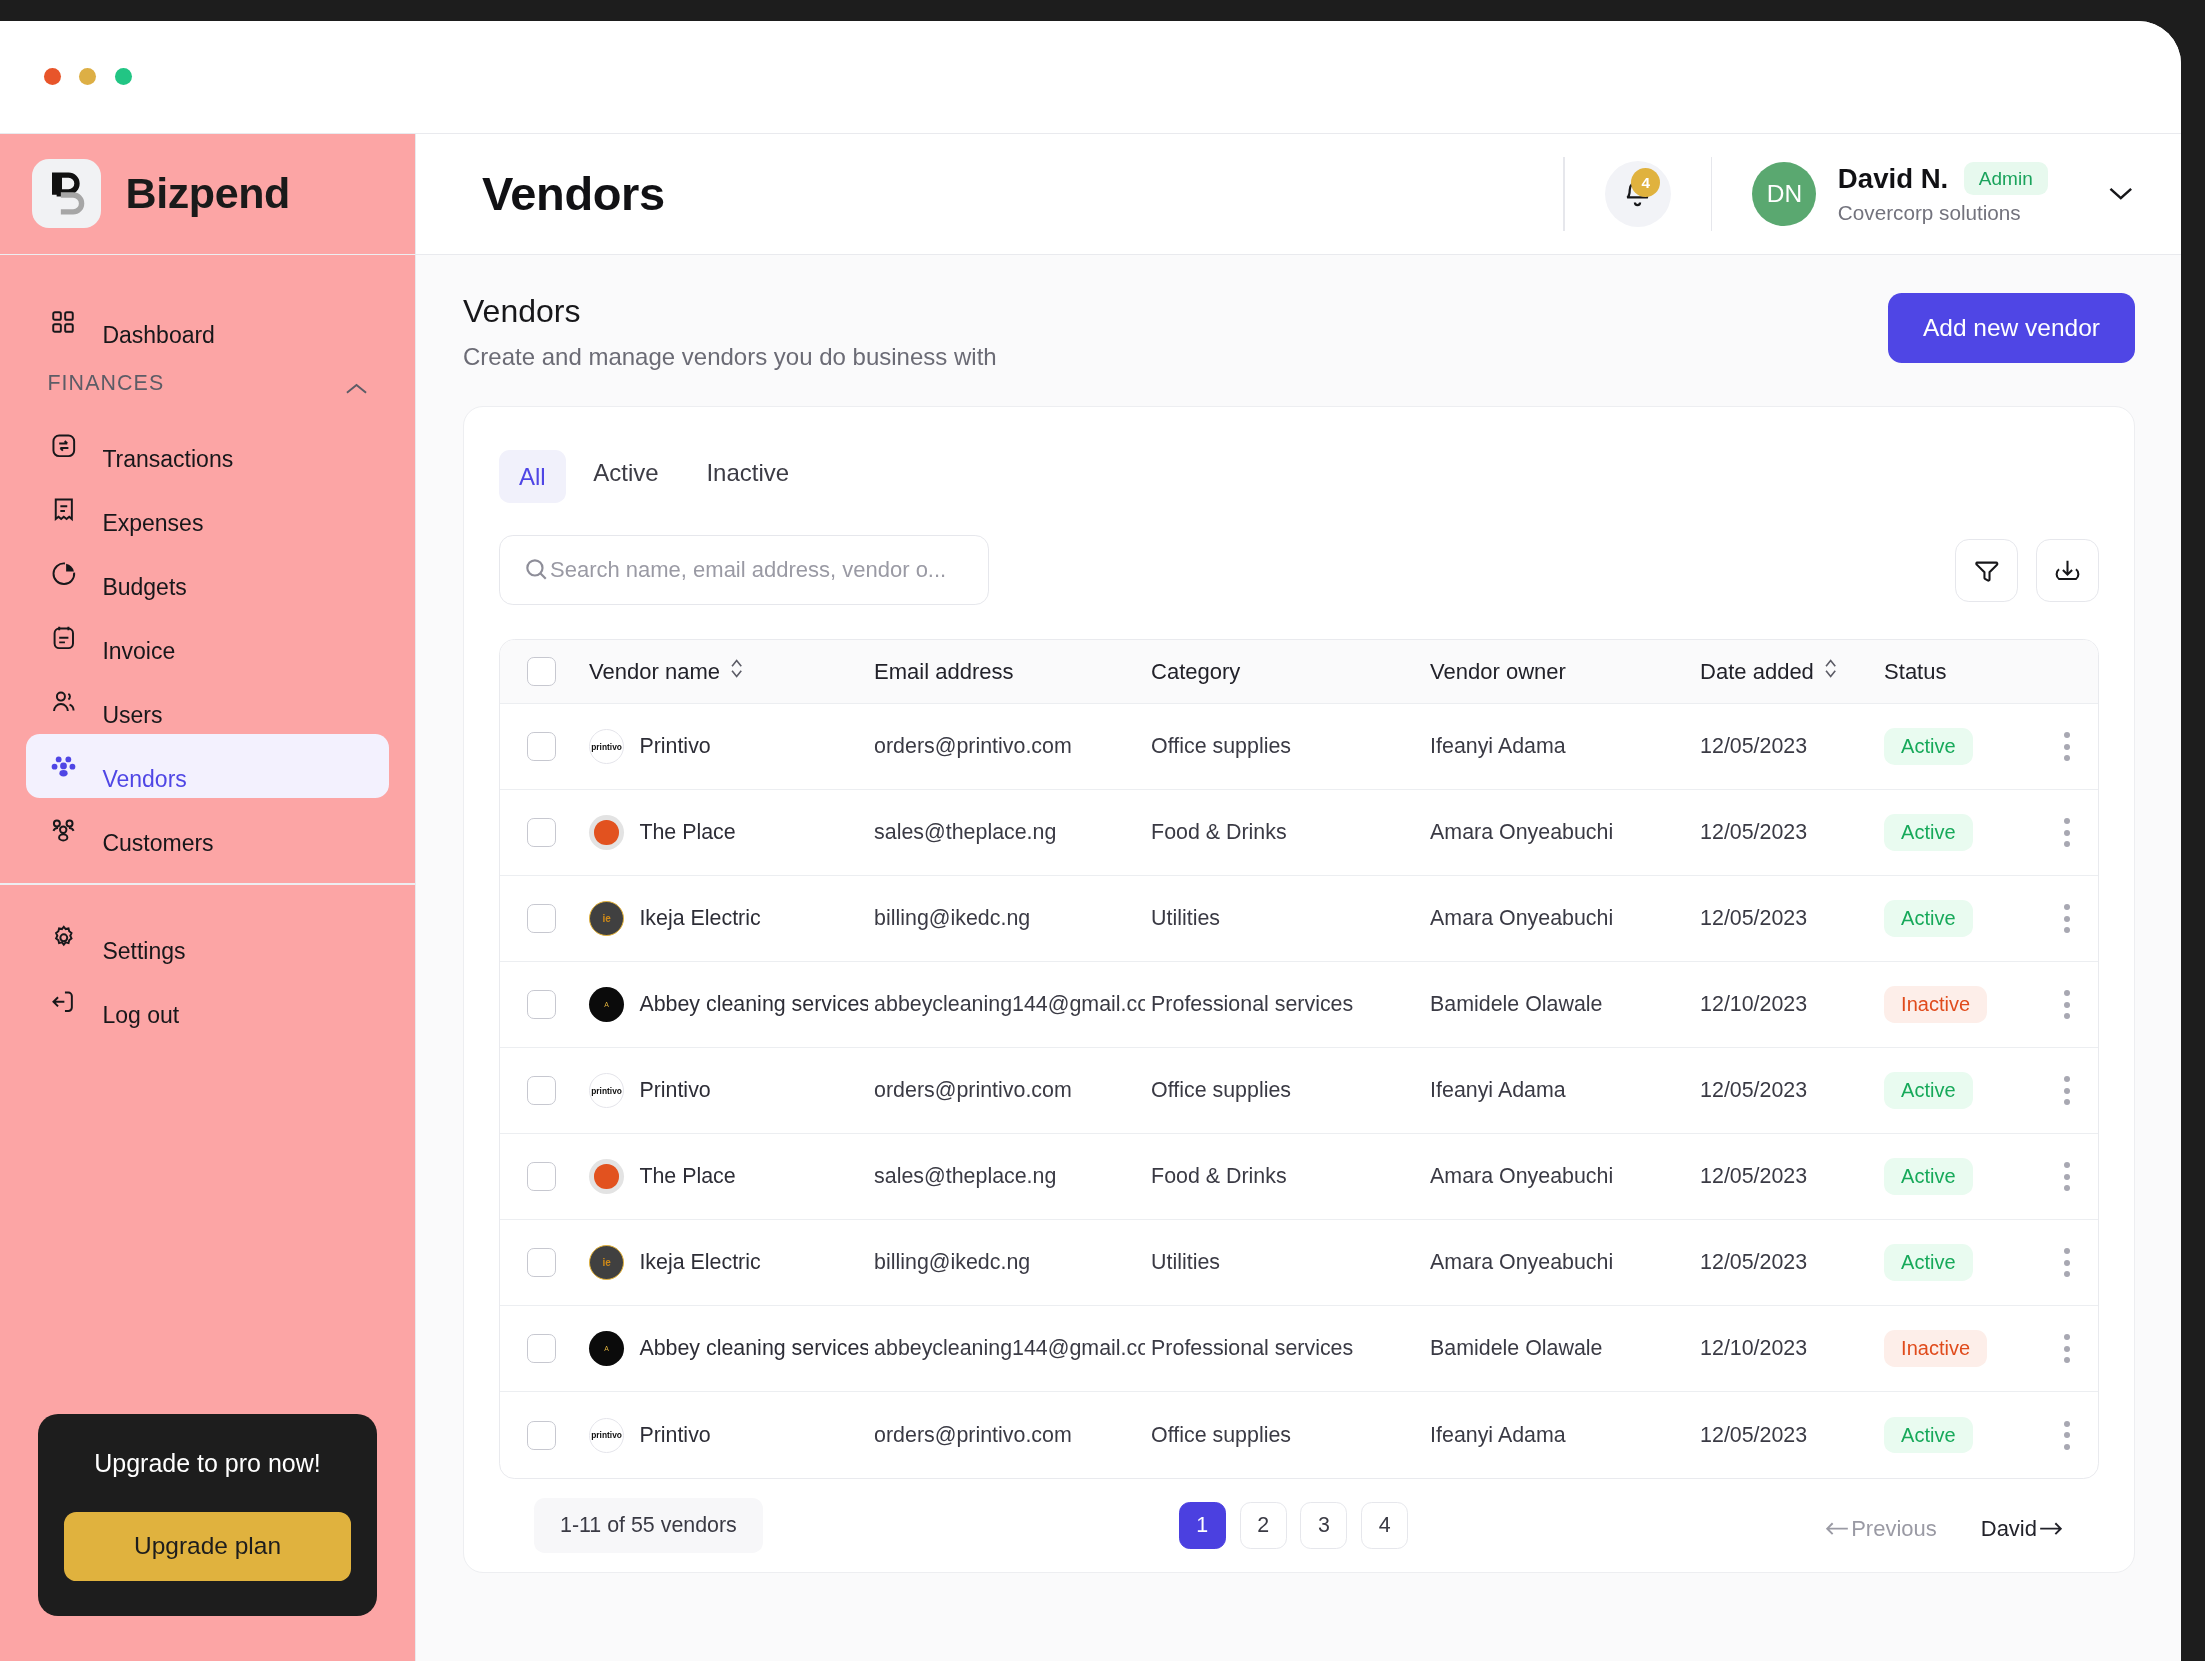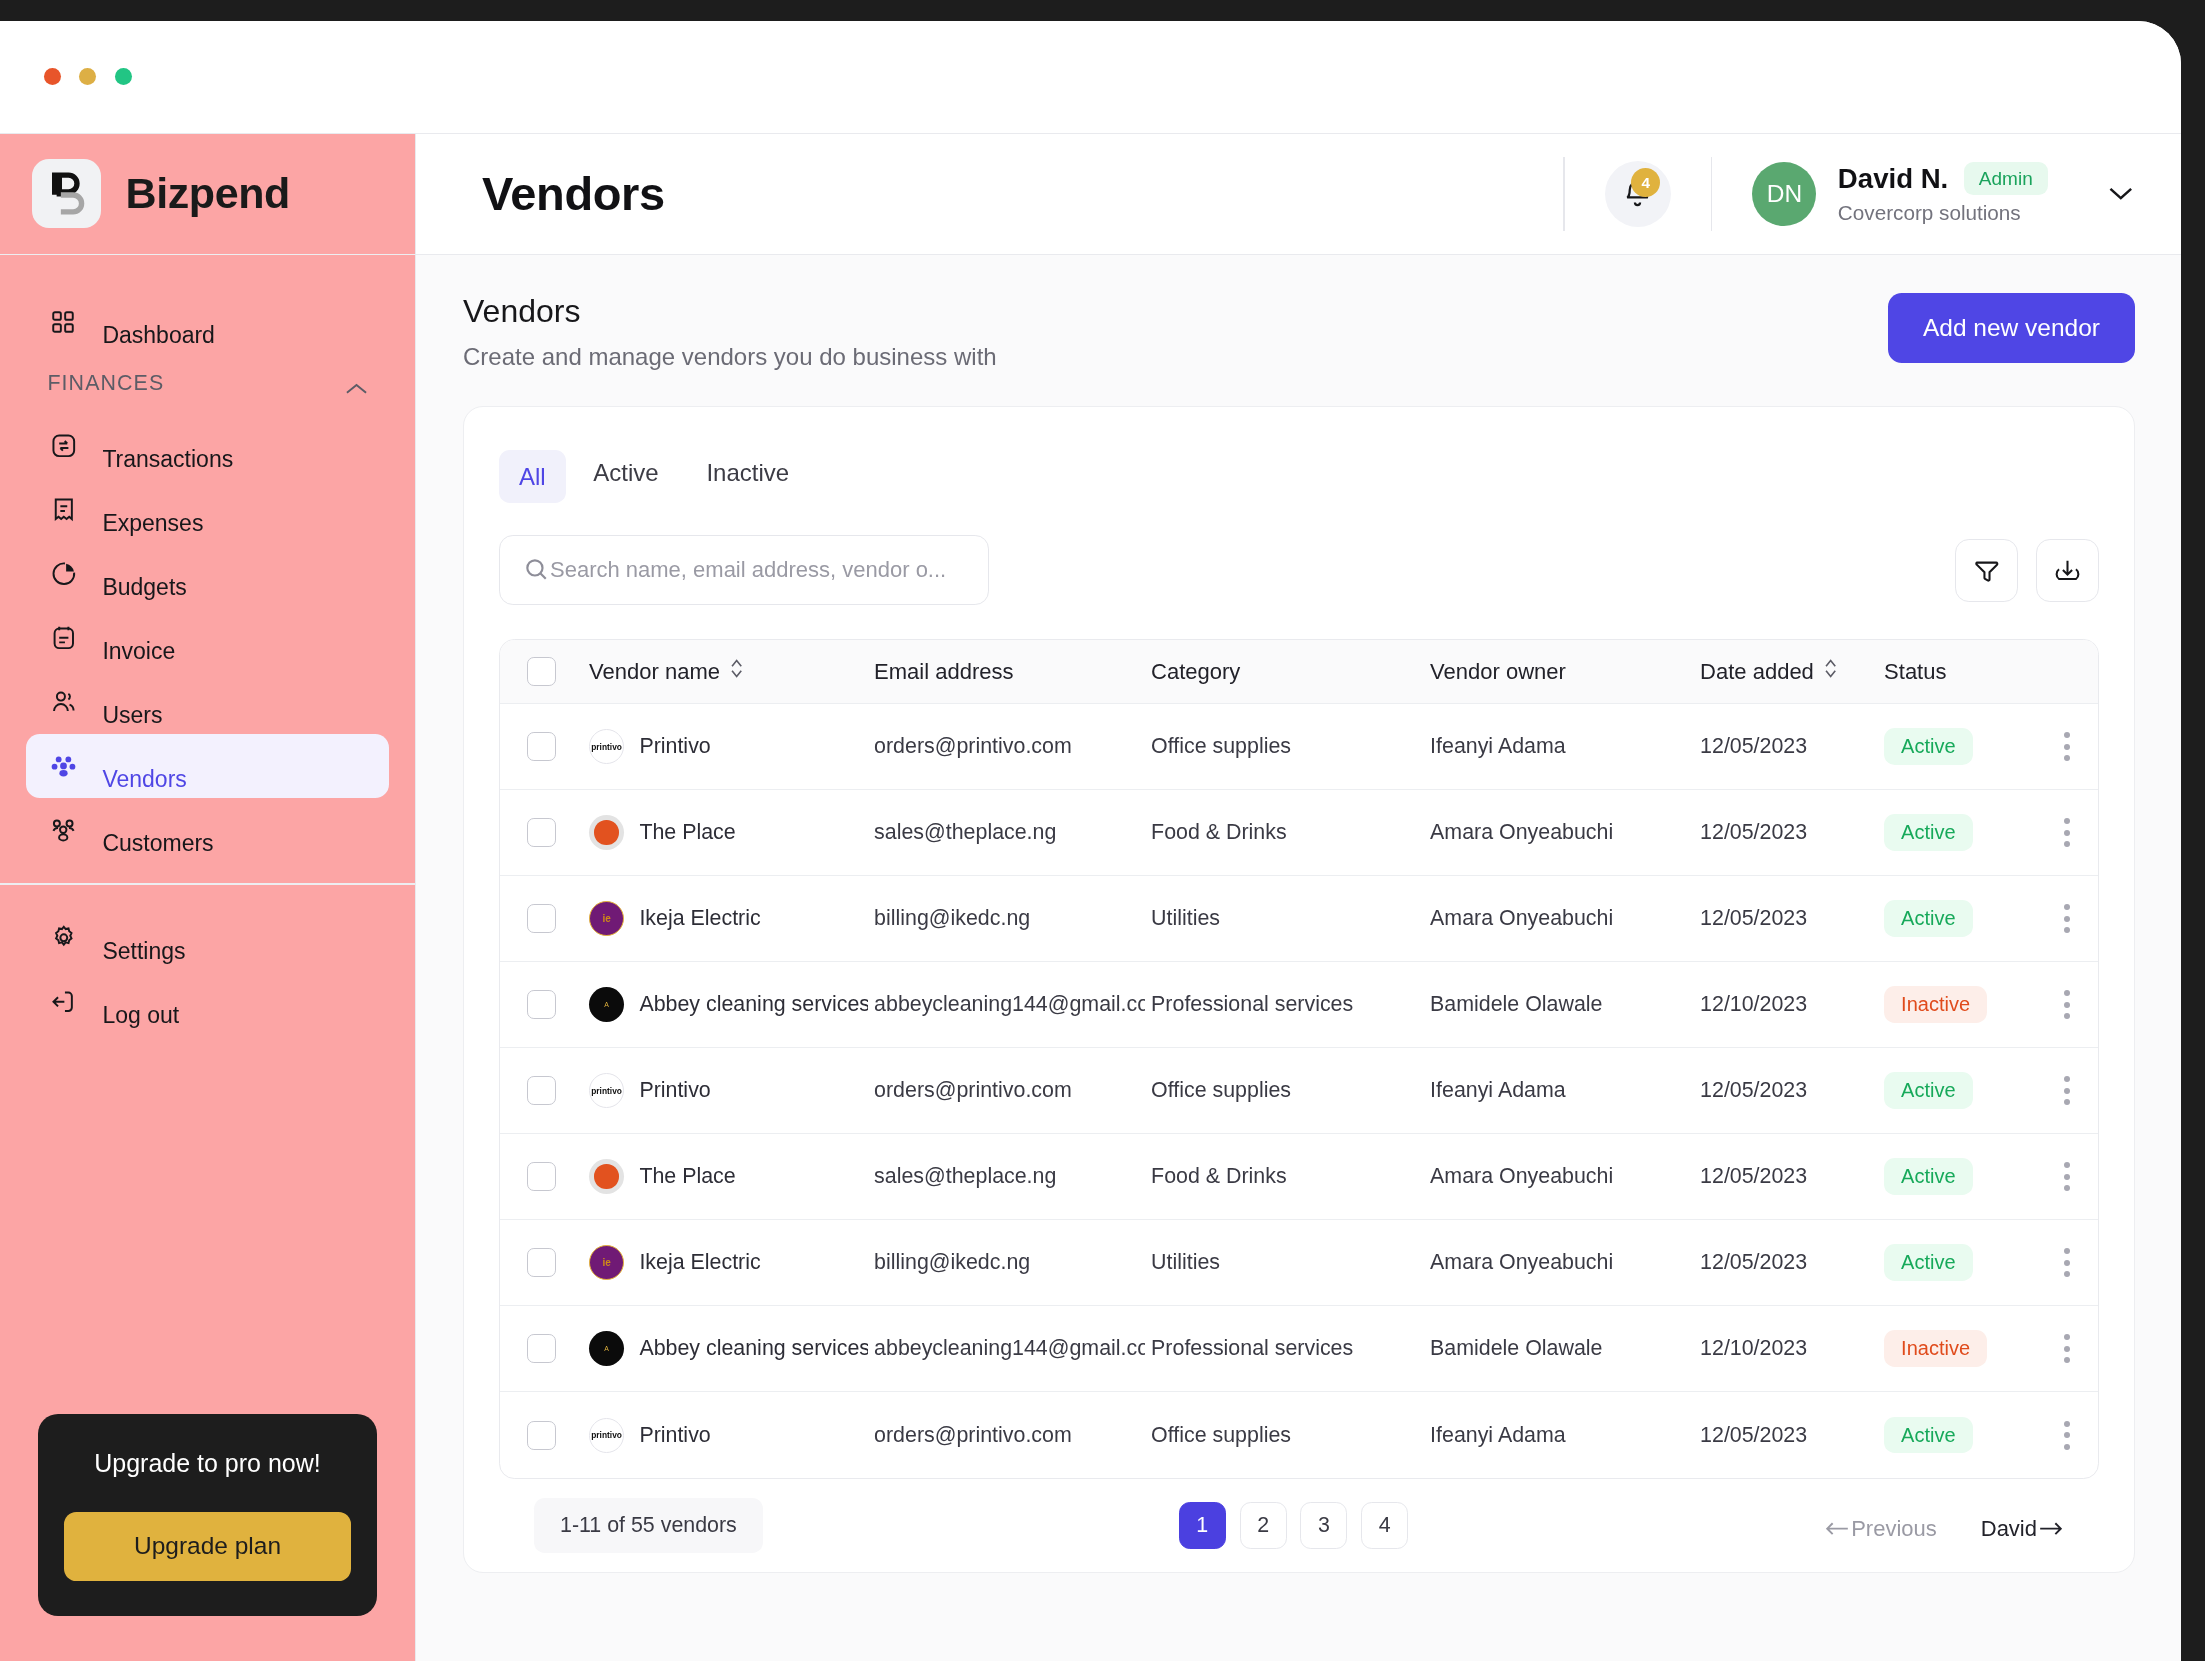--- a/index.html
+++ b/index.html
@@ -237,21 +237,21 @@
     border: 1.9px solid #c7c8d0; background: #fff; cursor: pointer;
   }
   .logo {
     width: 35px; height: 35px; border-radius: 50%;
     flex: 0 0 35px; display: flex; align-items: center; justify-content: center;
     font-size: 10px; overflow: hidden;
   }
   .logo.printivo { background: #fff; border: 1.1px solid #e4e4ea; color: #111; font-weight: 700; font-size: 8.4px; }
   .logo.theplace { background: #e3e3e3; }
   .logo.theplace i { display:block; width: 24.5px; height: 24.5px; border-radius: 50%; background: #e2521f; }
-  .logo.ikeja { background: #701a75; border: 1.1px solid #e4b33a; color: #d08a17; font-weight: 700; font-size: 10px; }
+  .logo.ikeja { background: #404040; border: 1.1px solid #e4b33a; color: #d08a17; font-weight: 700; font-size: 10px; }
   .logo.abbey { background: #0b0b0b; color: #e0b23e; font-size: 6.9px; }
   .vname { font-size: 21.4px; color: #2d2d36; white-space: nowrap; }
 
   .badge { display:inline-block; font-size: 20px; padding: 6.9px 17px; border-radius: 10.7px; }
   .badge.active   { background: #e9fbf0; color: #17a95a; }
   .badge.inactive { background: #fdeee9; color: #e04b1c; }
   .kebab { display: flex; flex-direction: column; gap: 5.4px; cursor: pointer; padding: 7.7px; }
   .kebab i { width: 6.1px; height: 6.1px; border-radius: 50%; background: #a8a8b2; display:block; }
 
   

